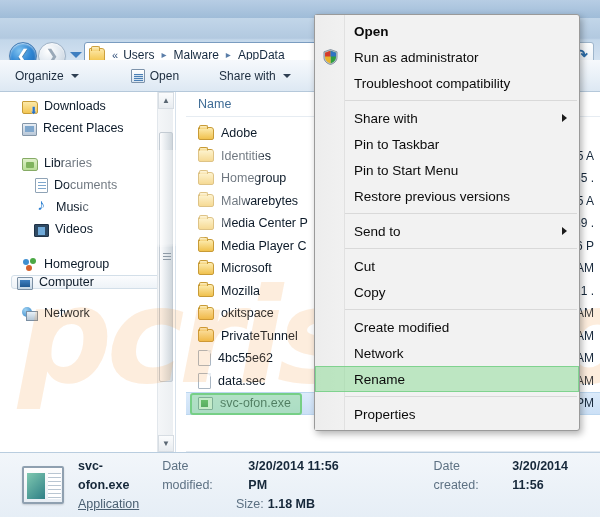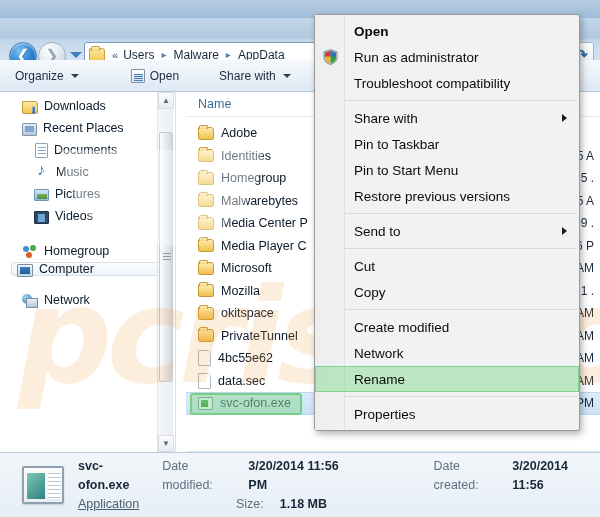--- a/index.html
+++ b/index.html
@@ -563,35 +563,35 @@
         <div class="nav-row">
           <span class="nic ic-downloads"></span>
           <span>Downloads</span>
         </div>
 
         <div class="nav-row">
           <span class="nic ic-recent"></span>
           <span>Recent Places</span>
         </div>
 
+        <div class="nav-row gap">
+          <span class="nic ic-libraries"></span>
+          <span>Libraries</span>
+        </div>
 
         <div class="nav-row indent">
           <span class="nic ic-doc"></span>
           <span>Documents</span>
         </div>
 
         <div class="nav-row indent">
           <span class="nic ic-music"></span>
           <span>Music</span>
         </div>
 
-        <div class="nav-row indent">
-          <span class="nic ic-pictures"></span>
-          <span>Pictures</span>
-        </div>
 
         <div class="nav-row indent">
           <span class="nic ic-videos"></span>
           <span>Videos</span>
         </div>
 
         <div class="nav-row gap">
           <span class="nic ic-homegroup"></span>
           <span>Homegroup</span>
         </div>
@@ -786,18 +786,18 @@
       <div class="det-row">
         <span class="det-name">svc-ofon.exe</span>
         <span class="det-label d-mod">Date modified:</span>
         <span class="det-strong">3/20/2014 11:56 PM</span>
         <span class="det-label d-created">Date created:</span>
         <span class="det-strong" style="margin-left:6px">3/20/2014 11:56</span>
       </div>
       <div class="det-row">
         <span class="det-type">Application</span>
         <span class="det-label sz-lbl">Size:</span>
-        <span class="det-strong" style="margin-left:16px">1.18 MB</span>
+        <span class="det-strong" style="margin-left:4px">1.18 MB</span>
       </div>
     </div>
   </div>
 
 </div>
 
 </body></html>

